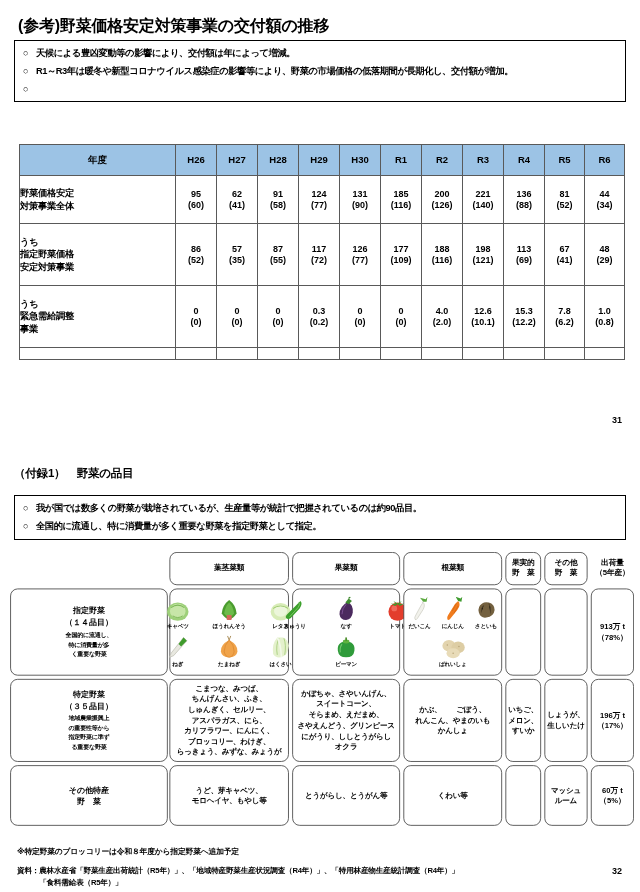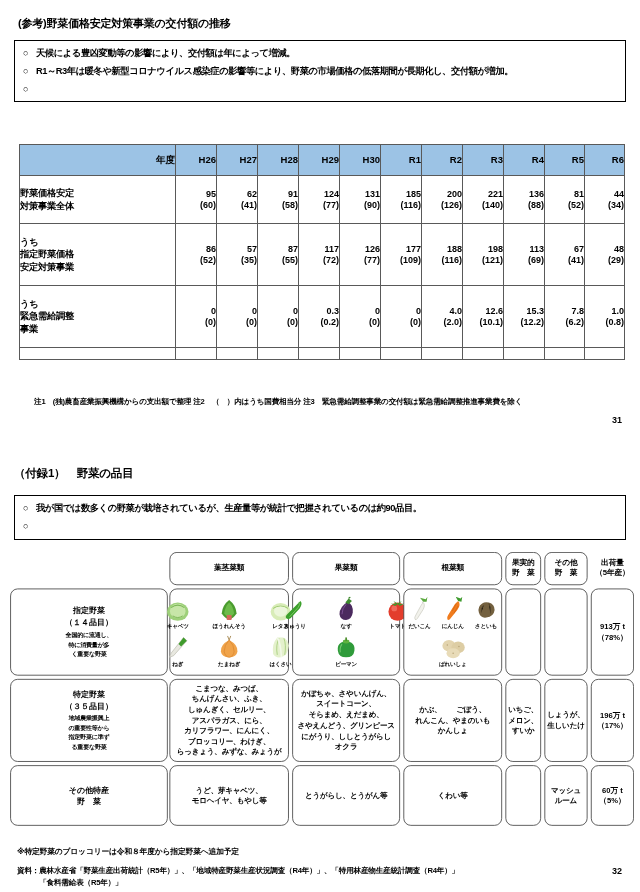--- a/index.html
+++ b/index.html
@@ -21,21 +21,21 @@
     position: relative;
     width: 640px;
     height: 892px;
   }
 
   
   .sec1-title {
     position: absolute;
     left: 18px;
     top: 16px;
-    font-size: 11px;
+    font-size: 16px;
     font-weight: bold;
     letter-spacing: -0.2px;
     white-space: nowrap;
   }
   .callout {
     position: absolute;
     border: 1.4px solid #000;
     box-sizing: border-box;
     padding: 5px 6px 5px 8px;
   }
@@ -85,21 +85,21 @@
   #maintable {
     position: absolute;
     left: 19px;
     top: 144px;
     width: 602px;
     border-collapse: collapse;
     table-layout: fixed;
   }
   #maintable td, #maintable th {
     border: 0.9px solid #595959;
-    text-align: right;
+    text-align: center;
     vertical-align: middle;
     font-size: 9px;
     font-weight: bold;
     padding: 0;
     line-height: 1.18;
   }
   #maintable thead th {
     background: #9CC3E5;
     height: 30px;
     font-size: 9.5px;
@@ -381,34 +381,32 @@
         <td></td>
         <td></td>
         <td></td>
         <td></td>
         <td></td>
         <td></td>
       </tr>
     </tbody>
   </table>
 
-  <div class="notes">注1　(独)農畜産業振興機構からの支出額で整理
-注2　（　）内はうち国費相当分
-注3　緊急需給調整事業の交付額は緊急需給調整推進事業費を除く</div>
   <div class="pagenum" id="pagenum1">31</div>
 
   <div class="sec2-title">（付録1）　野菜の品目</div>
 
   <div class="callout" id="callout2">
     <div class="bullet-row">
       <span class="bullet-mark">○</span>
       <span class="bullet-text">我が国では数多くの野菜が栽培されているが、生産量等が統計で把握されているのは約90品目。</span>
     </div>
     <div class="bullet-row">
       <span class="bullet-mark">○</span>
+      <span class="bullet-text">全国的に流通し、特に消費量が多く重要な野菜を指定野菜として指定。</span>
     </div>
   </div>
 
   <div id="veg-grid" style="transform-origin: left top; transform: scale(0.82959); width: 757px; height: 335px;">
 
     <div class="rbox" style="left:197px;  top:0px;   width:144px; height:40px;">
       <div class="rbox-inner">
           <span class="colhead-txt">葉茎菜類</span>
         </div>
     </div>

